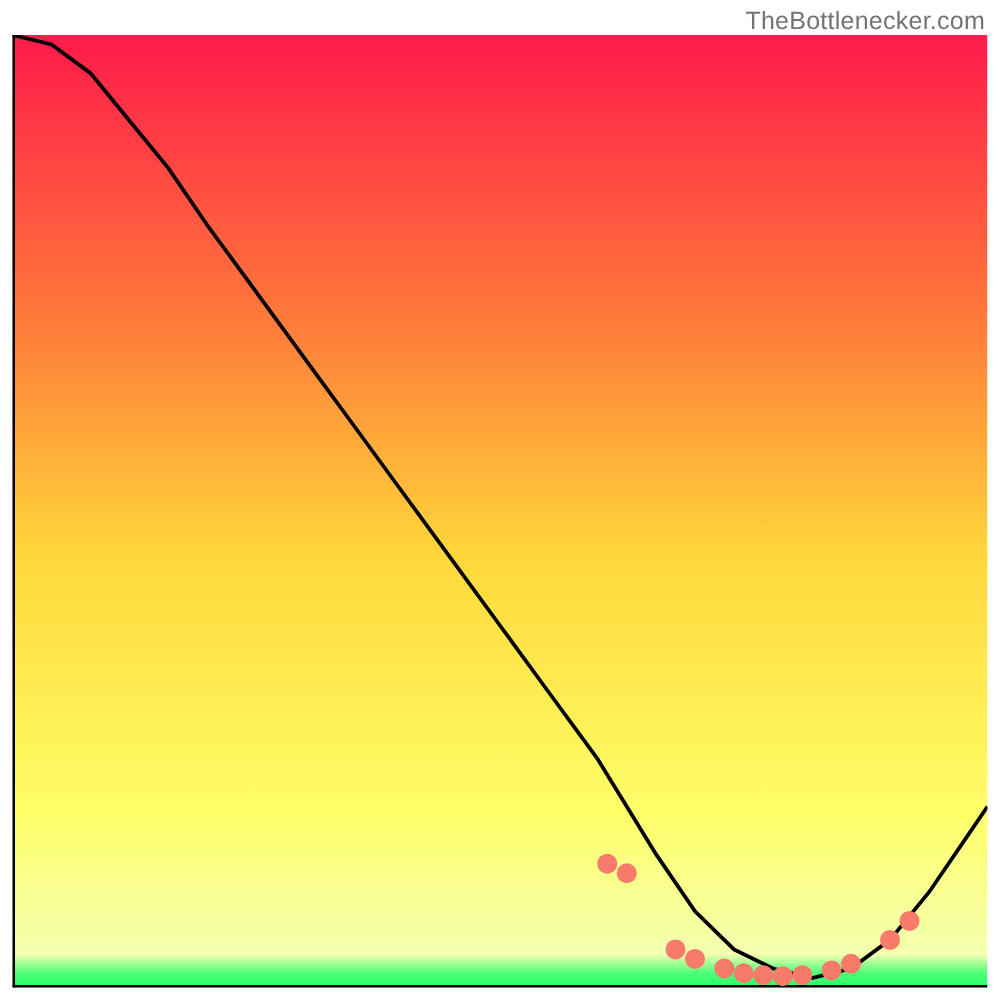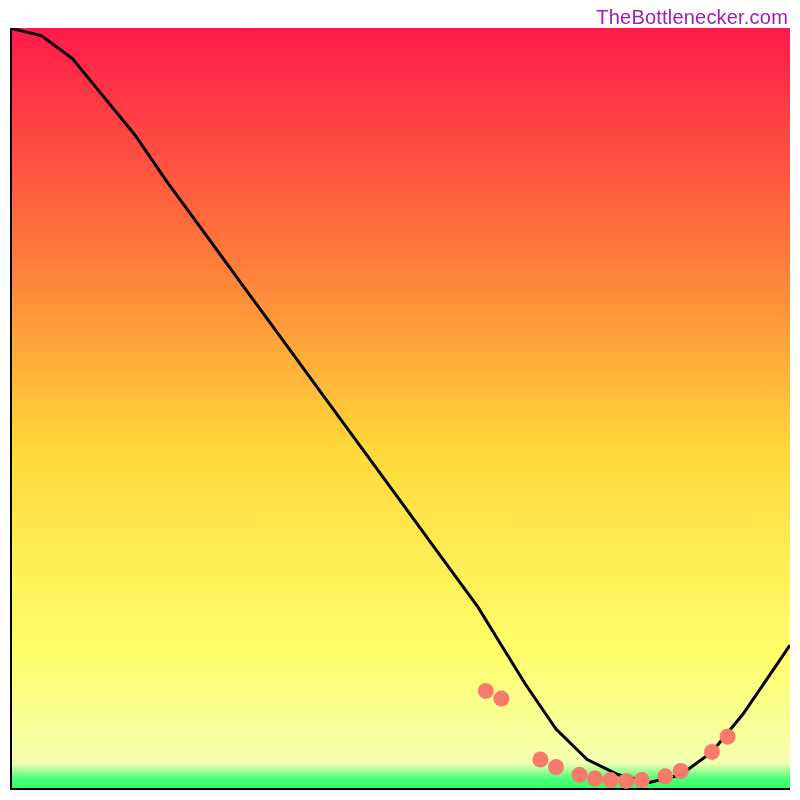--- a/index.html
+++ b/index.html
@@ -10,21 +10,21 @@
     background: #fff;
     font-family: Arial, sans-serif;
     position: relative;
     overflow: hidden;
   }
   .source-label {
     position: absolute;
     top: 6px;
     right: 12px;
     font-size: 20px;
-    color: #a21caf;
+    color: #737373;
     font-weight: 500;
     letter-spacing: 0.2px;
   }
   .plot {
     position: absolute;
     left: 10px;
     top: 28px;
     width: 780px;
     height: 762px;
   }

